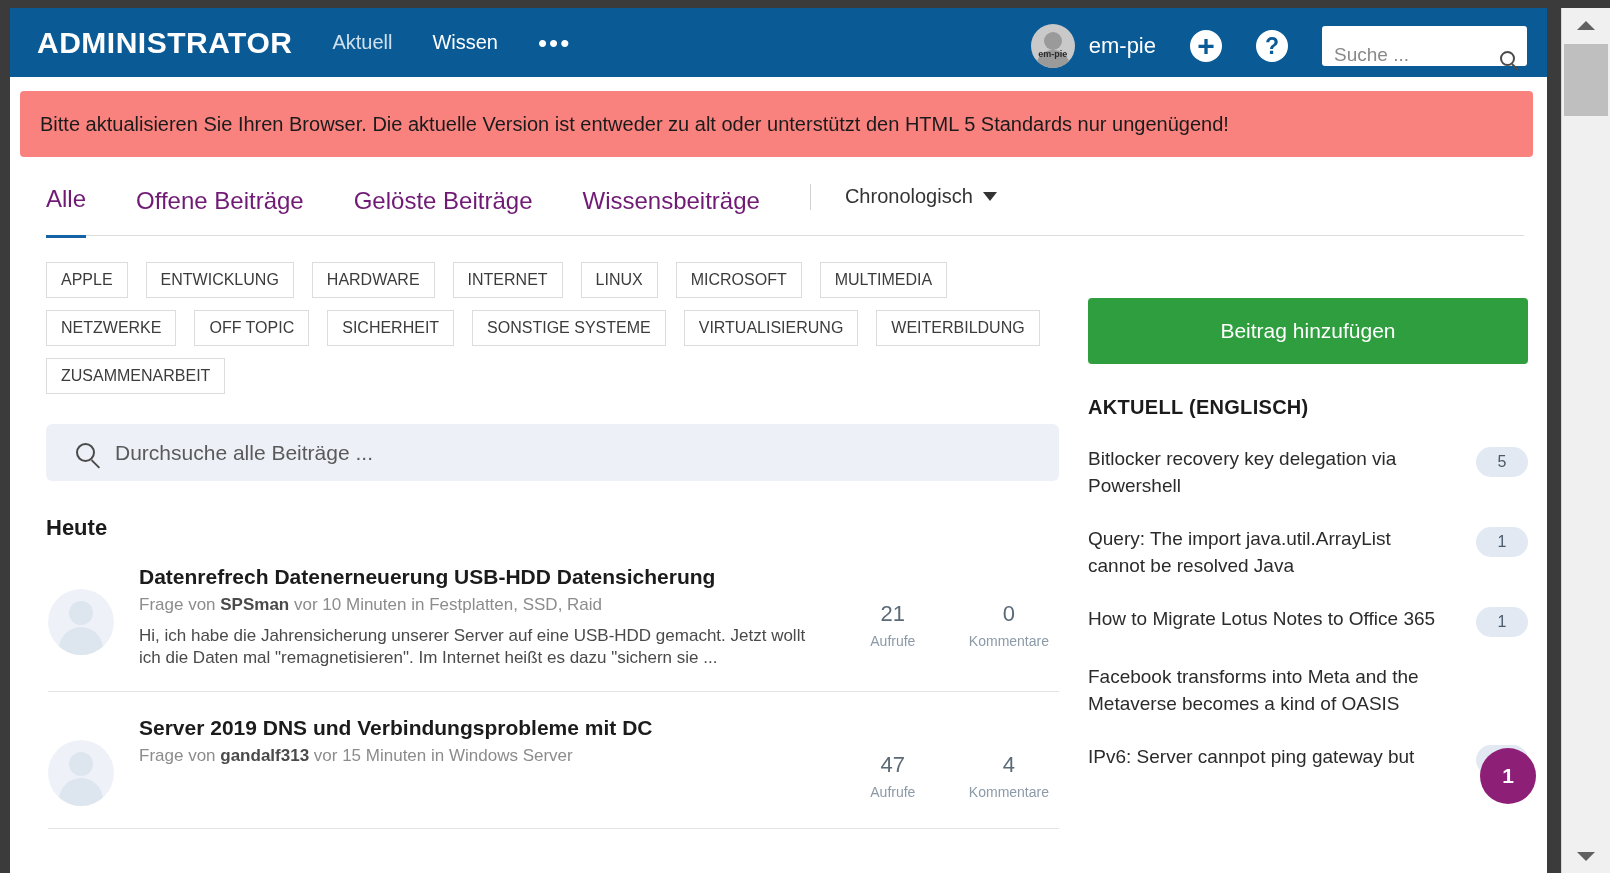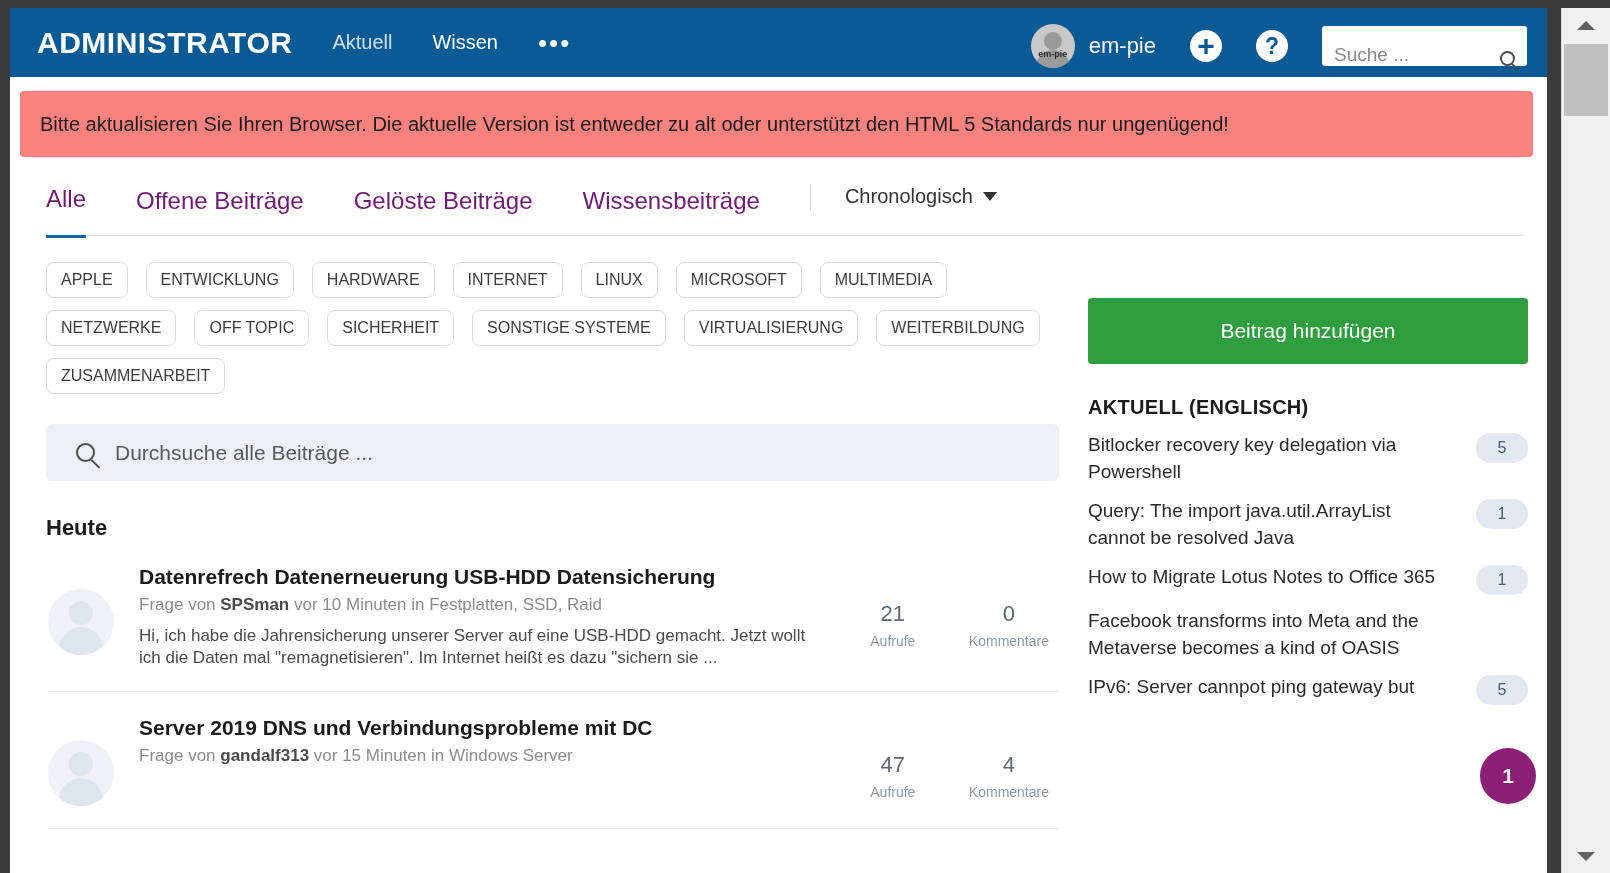--- a/index.html
+++ b/index.html
@@ -191,21 +191,21 @@
   .caret-down {
     width: 0; height: 0;
     border-left: 7px solid transparent;
     border-right: 7px solid transparent;
     border-top: 9px solid #333333;
   }
 
   
   #tags { margin-top: 26px; display: flex; flex-wrap: wrap; gap: 12px 18px; width: 1000px; }
   .tag {
-    border: 1px solid #dcdcdc; border-radius: 8px;
+    border: 1px solid #dcdcdc; border-radius: 0;
     padding: 8px 14px;
     font-size: 16px; color: #3c3c3c;
     background: #ffffff; cursor: pointer;
     white-space: nowrap;
   }
 
   
   #big-search {
     margin-top: 30px;
     width: 1013px; height: 57px;
@@ -264,21 +264,21 @@
     font-size: 21px; cursor: pointer;
     font-family: "Liberation Sans", sans-serif;
   }
   #aktuell-heading {
     margin-top: 32px;
     font-size: 20px; font-weight: bold; color: #1b1b1b;
     letter-spacing: 0.3px;
   }
   .side-item {
     display: flex; align-items: flex-start; justify-content: space-between;
-    margin-top: 12px; gap: 12px; cursor: pointer;
+    margin-top: 26px; gap: 12px; cursor: pointer;
   }
   .side-item .txt {
     font-size: 19px; color: #2b2b2b; line-height: 27px;
     max-width: 352px;
   }
   .side-item .badge {
     flex: 0 0 auto;
     min-width: 52px; height: 30px; border-radius: 15px;
     background: #e3e9f2; color: #4a5a6a;
     font-size: 16px;

